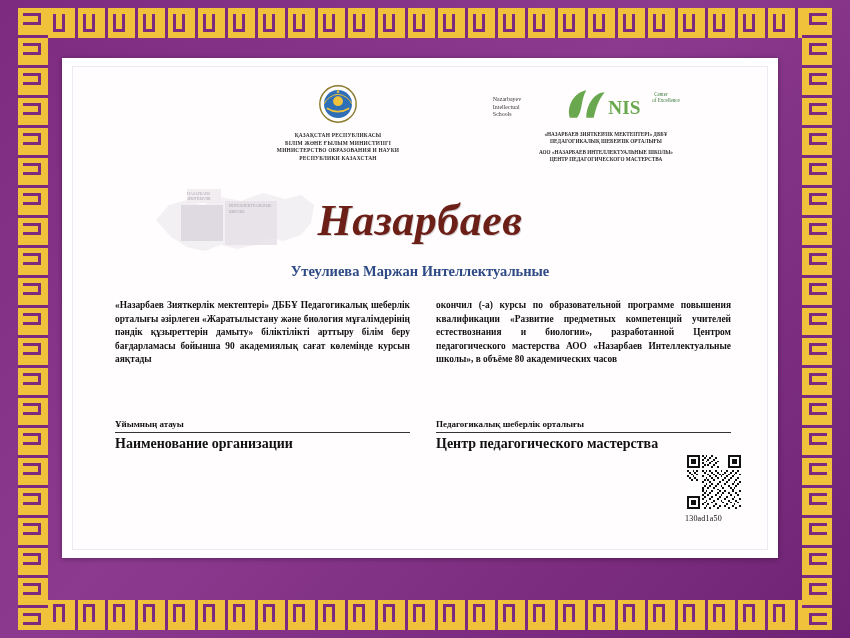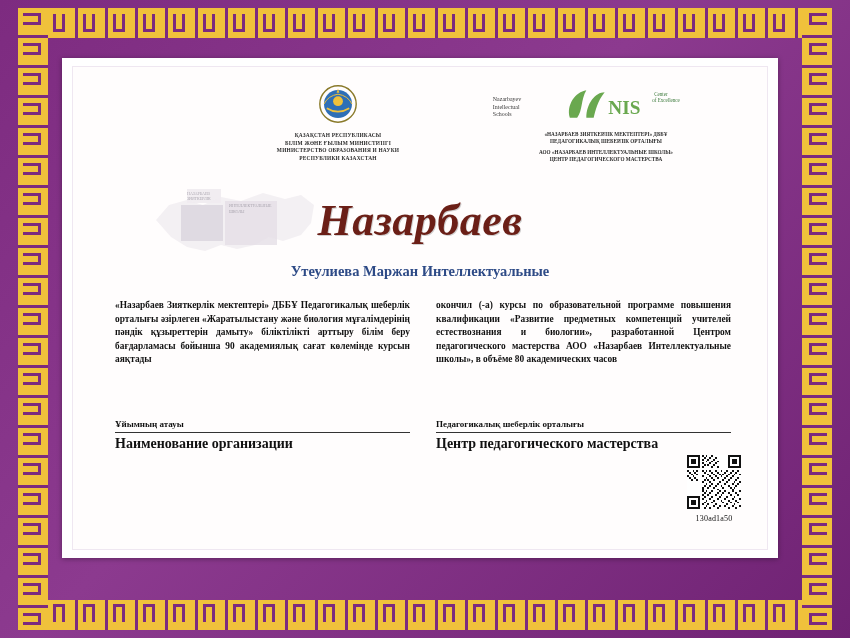--- a/index.html
+++ b/index.html
@@ -230,21 +230,21 @@
   .date-col { width: 50%; font-size: 9.6px; color: #111; }
   .date-col.left  { padding-left: 28px; }
   .date-col.right { padding-left: 8px; }
 
   
   .qr-wrap {
     position: absolute;
     right: 24px;
     top: 388px;
     width: 58px;
-    text-align: center;
+    text-align: left;
   }
   .qr {
     width: 54px; height: 54px;
     margin: 0 auto;
     display: block;
   }
   .qr-code-text {
     margin-top: 5px;
     font-size: 8px;
     color: #111;

